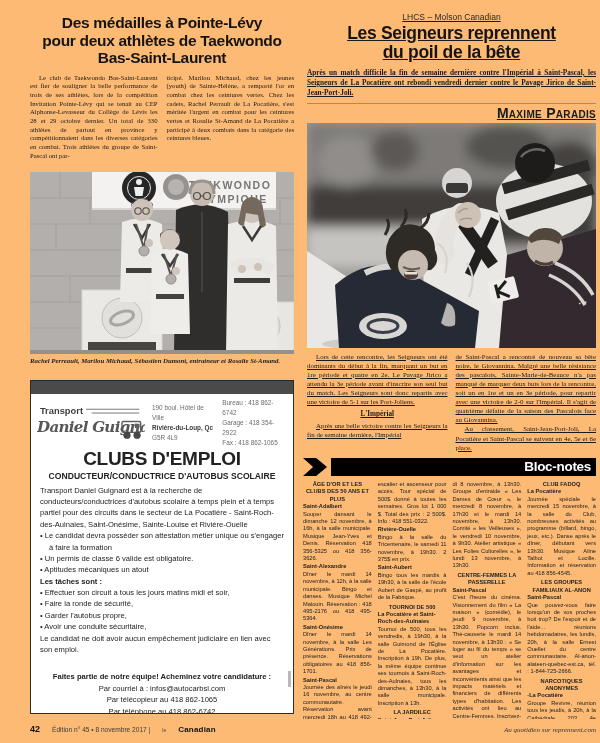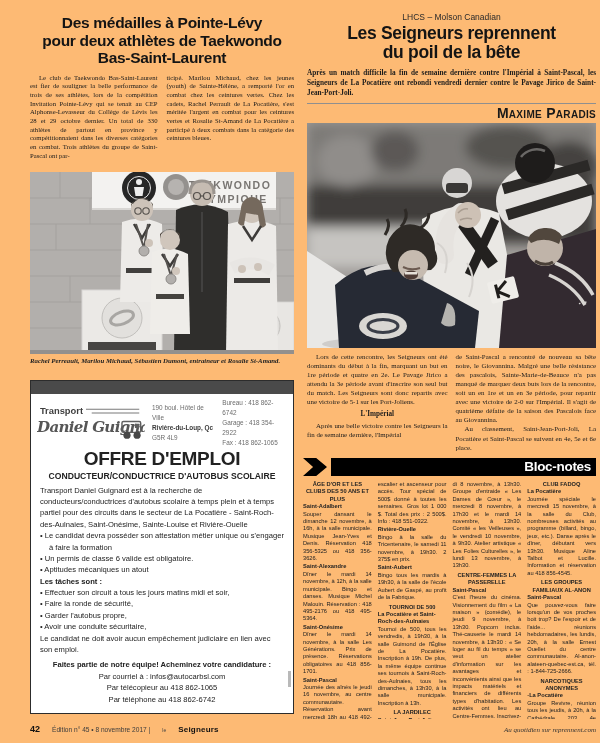--- a/index.html
+++ b/index.html
@@ -21,26 +21,26 @@
   .ad-bar { height:13px; background:#4a4a4a; }
   .ad-head { display:flex; align-items:center; padding:4px 7px 1px 6px; gap:7px; }
   .ad-addr, .ad-phones { font-size:6.4px; line-height:1.55; color:#6c6c6c; }
   .ad-addr-bold { color:#3a3a3a; font-weight:700; }
   .ad-h1 { text-align:center; font-weight:700; font-size:19px; letter-spacing:-0.3px; color:#222; line-height:1.05; }
   .ad-h2 { text-align:center; font-weight:700; font-size:8.6px; color:#222; margin-top:2px; }
   .ad-body { padding:4px 9px 0; font-size:7.6px; line-height:1.5; color:#222; }
   .ad-li { padding-left:9px; text-indent:-9px; }
   .ad-li::before { content:"•  "; }
   .ad-tasks-label { font-weight:700; }
-  .ad-cta { text-align:center; margin-top:4px; font-weight:700; }
+  .ad-cta { text-align:center; margin-top:16px; font-weight:700; }
   .ad-contact-line { text-align:center; }
   .ad-credit { position:absolute; right:2px; bottom:26px; width:3px; height:16px; background:#b9b9b9; }
 
   
-  .col-right { position:absolute; left:307px; top:12px; width:289px; }
+  .col-right { position:absolute; left:307px; top:12px; width:289px;text-decoration:underline; }
   .kicker { text-align:center; font-family:"Liberation Sans", sans-serif; font-size:8.5px; color:#2a2a2a; }
   .rt-title { font-family:"Liberation Sans", sans-serif; font-weight:700; font-size:17.5px; line-height:1.1; text-align:center; letter-spacing:-0.3px; white-space:pre-line; margin-top:2px; color:#141414; }
   .lead { margin-top:5px; font-weight:700; font-size:7.3px; line-height:1.42; text-align:justify; }
   .rule { border-top:1px solid #8f8f8f; margin-top:4px; }
   .byline { text-align:right; font-family:"Liberation Sans", sans-serif; font-weight:700; font-size:14px; font-variant:small-caps; letter-spacing:0.3px; margin-top:1px; color:#1a1a1a; }
   .hk-photo { display:block; margin-top:2px; }
   .rt-cols { display:flex; gap:8px; margin-top:4px; height:106px; overflow:hidden; }
   .rcol { flex:1; font-size:6.9px; line-height:1.32; text-align:justify; }
   .sub-h { text-align:center; font-weight:700; margin:4px 0 1px; font-size:7.2px; }
 
@@ -197,21 +197,21 @@
         <div>190 boul. Hôtel de Ville</div>
         <div class="ad-addr-bold">Rivière-du-Loup, Qc</div>
         <div>G5R 4L9</div>
       </div>
       <div class="ad-phones">
         <div>Bureau : 418 862-6742</div>
         <div>Garage : 418 354-2922</div>
         <div>Fax : 418 862-1065</div>
       </div>
     </div>
-    <div class="ad-h1">OFFRE D'EMPLOI</div>
+    <div class="ad-h1">CLUBS D'EMPLOI</div>
     <div class="ad-h2">CONDUCTEUR/CONDUCTRICE D'AUTOBUS SCOLAIRE</div>
     <div class="ad-body">
       <div class="ad-intro">Transport Daniel Guignard est à la recherche de conducteurs/conductrices d'autobus scolaire à temps plein et à temps partiel pour des circuits dans le secteur de La Pocatière - Saint-Roch-des-Aulnaies, Saint-Onésime, Sainte-Louise et Rivière-Ouelle</div>
       <div>
           <div class="ad-li">Le candidat devra posséder son attestation métier unique ou s'engager à faire la formation</div>
           <div class="ad-li">Un permis de classe 6 valide est obligatoire.</div>
           <div class="ad-li">Aptitudes mécaniques un atout</div>
         </div>
       <div class="ad-tasks-label">Les tâches sont :</div>
       <div>
@@ -366,18 +366,18 @@
           <div class="bn-b">Groupe Revivre, réunion tous les jeudis, à 20h, à la Cathédrale, 203, 4e avenue Painchaud.</div>
         </div>
     </div>
   </div>
 
   <div class="footer">
     <div class="f-left">
       <span class="f-page">42</span>
       <span>Édition n° 45 • 8 novembre 2017 |</span>
       <span class="f-logo-le">le</span>
-        <span class="f-logo">Seigneurs</span>
+        <span class="f-logo">Canadian</span>
     </div>
     <div class="f-right">Au quotidien sur reprennent.com</div>
   </div>
 
 </div>
 
 </body></html>

